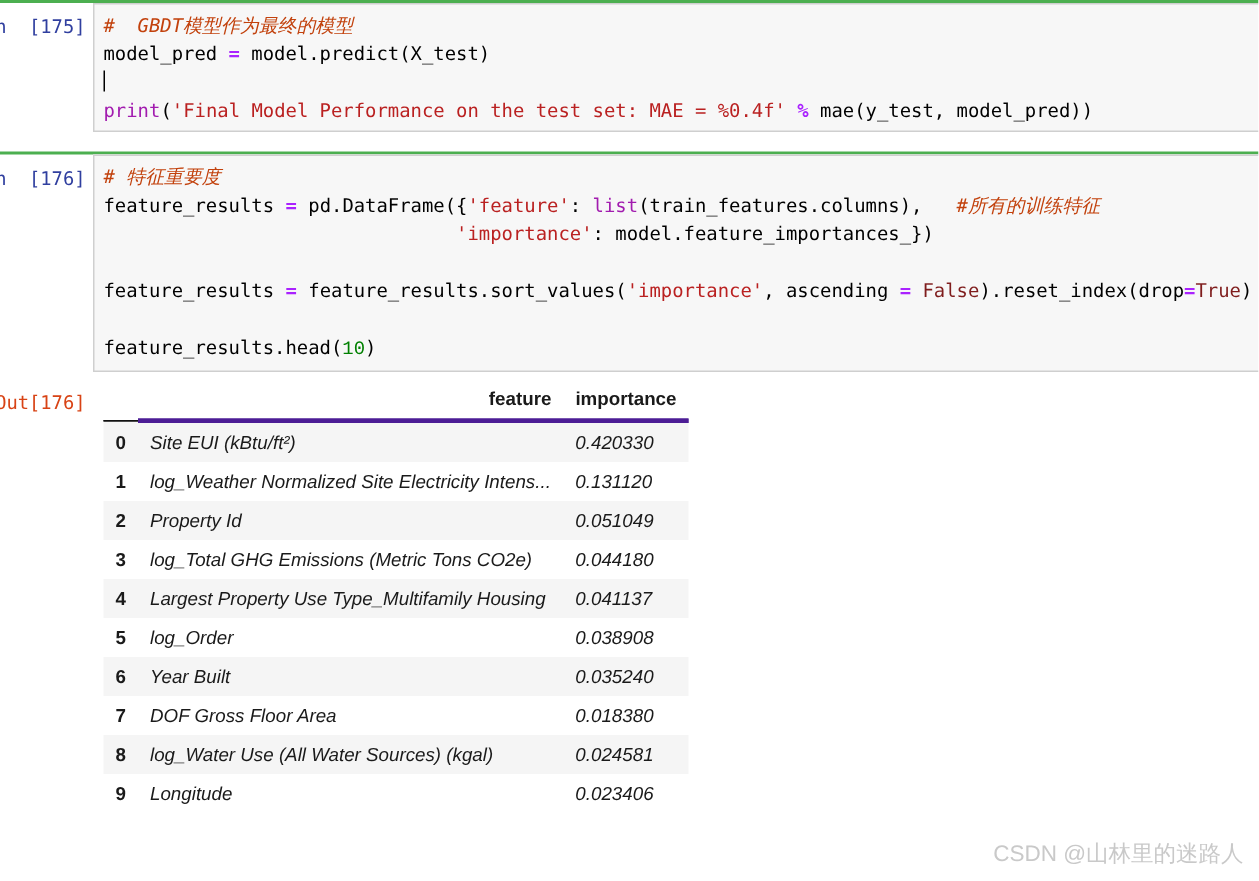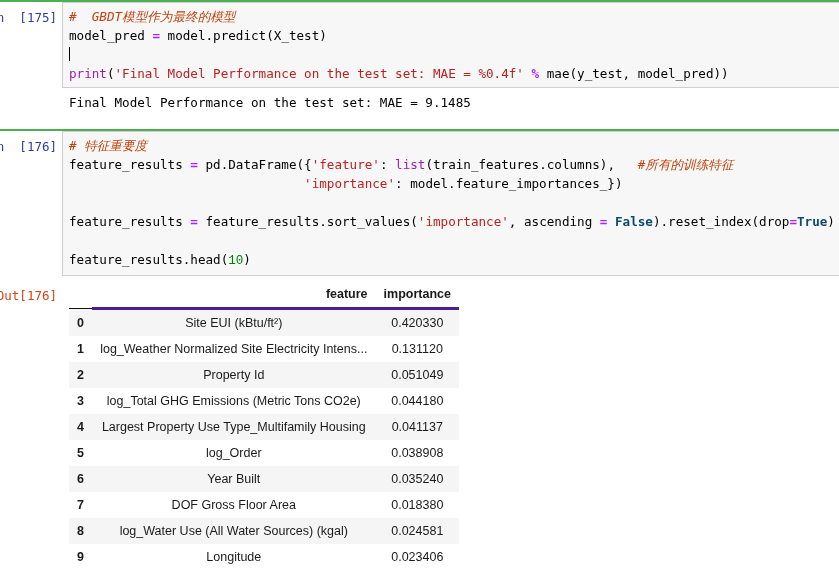--- a/index.html
+++ b/index.html
@@ -44,21 +44,21 @@
     margin: 0;
     font-family: "DejaVu Sans Mono", "Liberation Mono", monospace;
     font-size: 12.6px;
     line-height: 19px;
     color: #000000;
     white-space: pre;
     letter-spacing: 0px;
   }
   .cm { color: #c2410c; font-style: italic; }
   .st { color: #ba2121; }
-  .kw { color: #0c4a6e; font-weight: bold; }
+  .kw { color: #7f1d1d; font-weight: normal; }
   .bi { color: #a21caf; }
   .op { color: #aa22ff; font-weight: bold; }
   .nu { color: #008000; font-family: Liberation Mono, monospace; }
   .cursor {
     display: inline-block;
     width: 1px; height: 14px;
     background: #000;
     vertical-align: -2px;
   }
 
@@ -96,23 +96,24 @@
   }
   table.df thead th.idxh { border-bottom: 1px solid #111; }
   table.df tbody th {
     text-align: left;
     font-weight: bold;
     padding: 6px 8px 6px 8px;
     width: 26px;
     white-space: nowrap;
   }
   table.df tbody td {
-    text-align: center;
+    text-align: left;
     padding: 6px 8px 6px 8px;
     white-space: nowrap;
+    font-style: italic;
   }
   table.df tbody tr:nth-child(odd) { background: #f5f5f5; }
   table.df tbody tr:nth-child(even) { background: #ffffff; }
   .col-feature { width: 300px; }
   .col-importance { width: 84px; }
 
   
   .watermark {
     position: absolute;
     right: 10px;
@@ -135,24 +136,20 @@
   <div class="cell">
     <div class="cell-topbar"></div>
     <div class="cell-row">
       <div class="prompt">n  [175]:</div>
       <div class="codebox">
 <pre class="code"><span class="cm">#  GBDT模型作为最终的模型</span>
 model_pred <span class="op">=</span> model.predict(X_test)
 <span class="cursor"></span>
 <span class="bi">print</span>(<span class="st">'Final Model Performance on the test set: MAE = %0.4f'</span> <span class="op">%</span> mae(y_test, model_pred))</pre>
       </div>
-    </div>
-    <div class="stdout-row">
-      <div class="stdout-spacer"></div>
-      <pre class="stdout">Final Model Performance on the test set: MAE = 9.1485</pre>
     </div>
   </div>
 
   <div class="gap"></div>
 
   <div class="cell">
     <div class="cell-topbar"></div>
     <div class="cell-row">
       <div class="prompt">n  [176]:</div>
       <div class="codebox">
@@ -229,13 +226,14 @@
                 <th>9</th>
                 <td class="col-feature">Longitude</td>
                 <td class="col-importance">0.023406</td>
               </tr>
             </tbody>
         </table>
       </div>
     </div>
   </div>
 
+  <div class="watermark">CSDN @山林里的迷路人</div>
 </div>
 
 </body></html>

